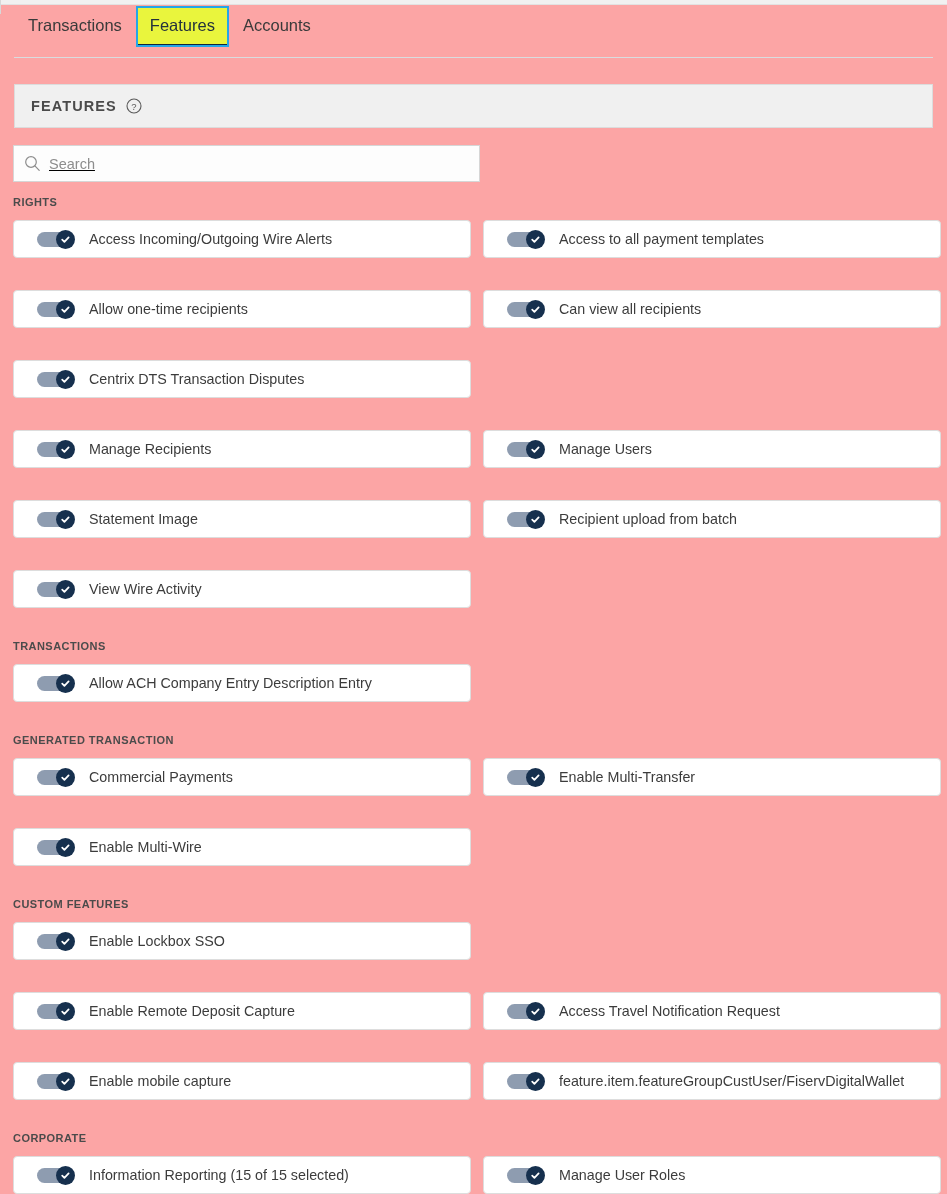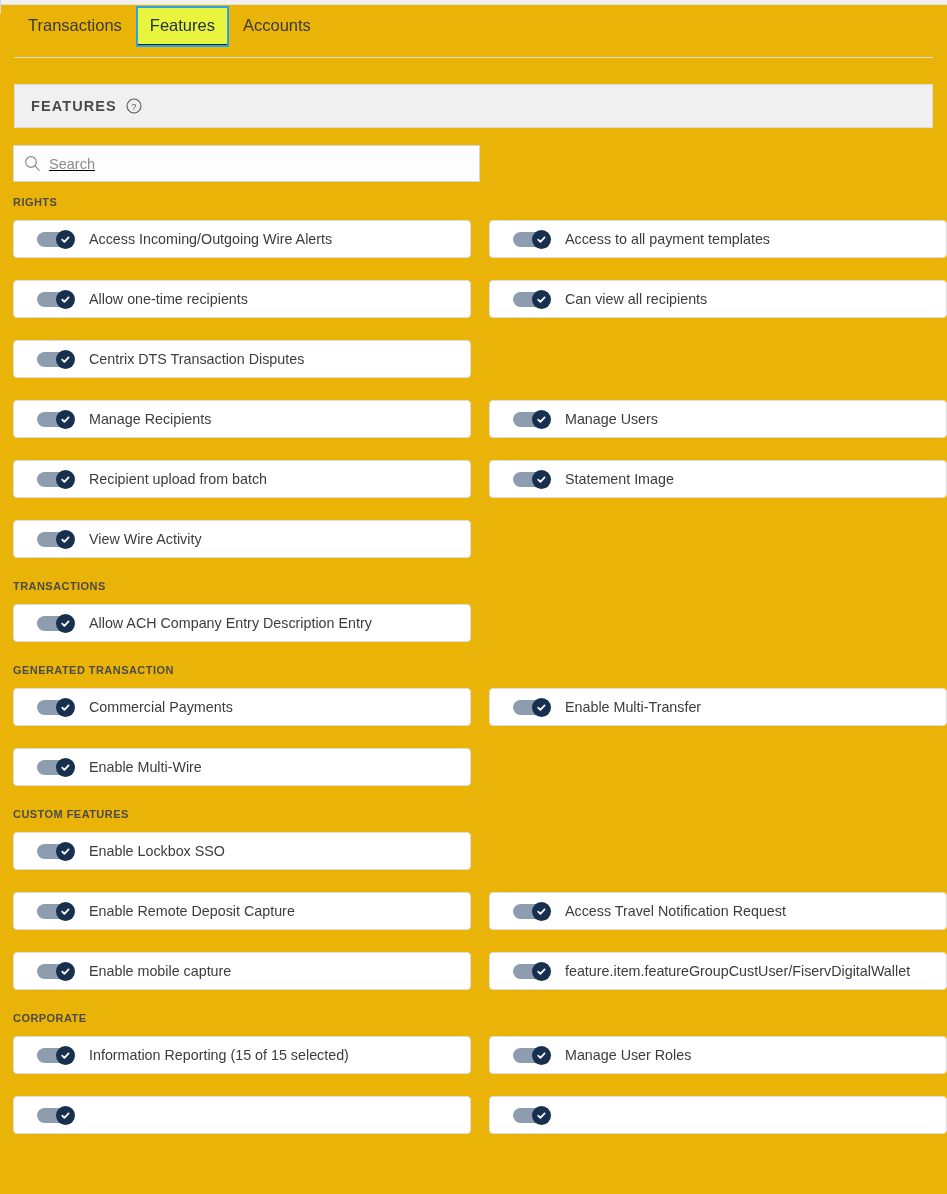--- a/index.html
+++ b/index.html
@@ -7,21 +7,21 @@
     margin: 0; padding: 0;
     width: 947px; height: 1194px;
     background: #ffffff;
     font-family: "Liberation Sans", sans-serif;
     overflow: hidden;
   }
   #page {
     position: relative;
     width: 947px;
     height: 1194px;
-    background: #eab308;
+    background: #fca5a5;
     overflow: hidden;
   }
 
   
   .top-band {
     position: absolute;
     top: 0; left: 0;
     width: 947px; height: 5px;
     background: #f1f1f1;
     border-bottom: 1px solid #e2e2e2;
@@ -127,22 +127,22 @@
     font-weight: bold;
     letter-spacing: 0.45px;
     color: #4b4b4b;
     margin: 0 0 12px 13px;
   }
   .group:not(:first-child) .group-label { margin-top: 22px; }
 
   .rows { position: relative; }
   .row {
     display: flex;
-    gap: 18px;
-    margin-bottom: 22px;
+    gap: 12px;
+    margin-bottom: 32px;
     padding-left: 13px;
     padding-right: 0px;
     text-align: right;
   }
   .card {
     flex: 0 0 458px;
     width: 458px;
     height: 38px;
     border: 1px solid #dddddd;
     border-radius: 4px;
@@ -318,32 +318,32 @@
           <div class="row">
             <div class="card">
               <span class="toggle">
                 <span class="track"></span>
                 <span class="knob">
                   <svg width="11" height="11" viewBox="0 0 12 12">
                     <path d="M2.4 6.2 L4.8 8.6 L9.4 3.6" fill="none" stroke="#ffffff" stroke-width="1.9" stroke-linecap="round" stroke-linejoin="round"></path>
                   </svg>
                 </span>
               </span>
+              <span class="card-label">Statement Image</span>
+            </div>
+            <div class="card">
+              <span class="toggle">
+                <span class="track"></span>
+                <span class="knob">
+                  <svg width="11" height="11" viewBox="0 0 12 12">
+                    <path d="M2.4 6.2 L4.8 8.6 L9.4 3.6" fill="none" stroke="#ffffff" stroke-width="1.9" stroke-linecap="round" stroke-linejoin="round"></path>
+                  </svg>
+                </span>
+              </span>
               <span class="card-label">Recipient upload from batch</span>
-            </div>
-            <div class="card">
-              <span class="toggle">
-                <span class="track"></span>
-                <span class="knob">
-                  <svg width="11" height="11" viewBox="0 0 12 12">
-                    <path d="M2.4 6.2 L4.8 8.6 L9.4 3.6" fill="none" stroke="#ffffff" stroke-width="1.9" stroke-linecap="round" stroke-linejoin="round"></path>
-                  </svg>
-                </span>
-              </span>
-              <span class="card-label">Statement Image</span>
             </div>
           </div>
           <div class="row">
             <div class="card">
               <span class="toggle">
                 <span class="track"></span>
                 <span class="knob">
                   <svg width="11" height="11" viewBox="0 0 12 12">
                     <path d="M2.4 6.2 L4.8 8.6 L9.4 3.6" fill="none" stroke="#ffffff" stroke-width="1.9" stroke-linecap="round" stroke-linejoin="round"></path>
                   </svg>

